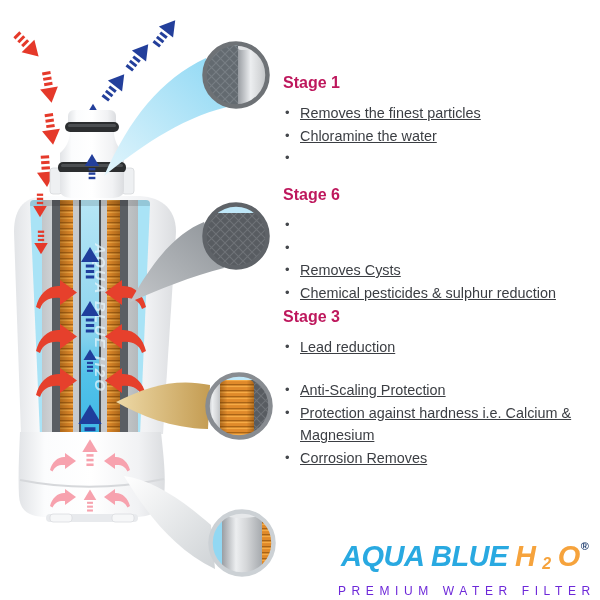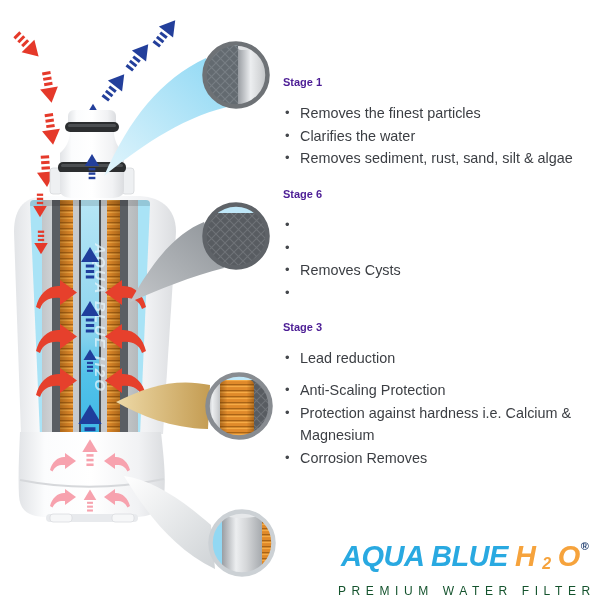--- a/index.html
+++ b/index.html
@@ -1,30 +1,30 @@
 <!DOCTYPE html>
 <html><head>
 <meta charset="utf-8">
 <style>
   html,body{margin:0;padding:0;background:#fff;}
   #canvas{position:relative;width:600px;height:600px;background:#ffffff;overflow:hidden;
           font-family:"Liberation Sans", sans-serif;}
   #art{position:absolute;left:0;top:0;}
   .stage{position:absolute;left:283px;width:312px;}
-  .stage h3{margin:0 0 9px 0;font-size:11px;line-height:21px;font-weight:bold;color:#4c1d95;}
+  .stage h3{margin:0 0 9px 0;font-size:16px;line-height:21px;font-weight:bold;color:#be185d;}
   .stage ul{list-style:none;margin:0;padding:0;}
   .stage li{display:flex;align-items:flex-start;font-size:14.4px;line-height:22.5px;color:#3b3e43;}
   .dot{flex:0 0 15px;color:#44474c;font-size:13px;text-align:left;padding-left:2px;}
-  .btxt{white-space:pre-line;max-width:292px;}
+  .btxt{white-space:pre-line;max-width:292px;text-decoration:underline;}
   #logo{position:absolute;right:8px;top:529px;width:254px;text-align:center;}
   #logo .brand{font-style:italic;font-weight:bold;font-size:29px;line-height:34px;letter-spacing:-0.5px;color:#29a9e1;white-space:nowrap;}
   #logo .h2o{color:#f6a33c;margin-left:7px;}
   #logo .sub{font-size:0.55em;vertical-align:-0.18em;}
   #logo .reg{font-size:11px;font-style:normal;vertical-align:16px;letter-spacing:0;color:#1d3c6e;margin-left:1px;}
-  #logo .tagline{margin-top:3px;font-size:12px;letter-spacing:5.6px;color:#14532d;white-space:nowrap;}
+  #logo .tagline{margin-top:3px;font-size:12px;letter-spacing:5.6px;color:#6d28d9;white-space:nowrap;}
 </style>
 </head>
 <body>
 
 <div id="canvas">
 
 <svg id="art" width="600" height="600" viewBox="0 0 600 600">
   <defs>
     <linearGradient id="gBody" x1="0" y1="0" x2="1" y2="0">
       <stop offset="0" stop-color="#e2e4e7"></stop>
@@ -238,49 +238,49 @@
 
   <section class="stage" style="top:72px">
     <h3>Stage 1</h3>
     <ul>
       <li>
           <span class="dot">•</span>
           <span class="btxt">Removes the finest particles</span>
         </li>
       <li>
           <span class="dot">•</span>
-          <span class="btxt">Clarifies the water</span>
-        </li>
-      <li>
-          <span class="dot">•</span>
-          <span class="btxt">Removes sediment, rust, sand, silt &amp; algae</span>
+          <span class="btxt">Chloramine the water</span>
+        </li>
+      <li>
+          <span class="dot">•</span>
         </li>
     </ul>
   </section>
 
   <section class="stage" style="top:184px">
     <h3>Stage 6</h3>
     <ul>
       <li>
           <span class="dot">•</span>
         </li>
       <li>
           <span class="dot">•</span>
         </li>
       <li>
           <span class="dot">•</span>
           <span class="btxt">Removes Cysts</span>
         </li>
       <li>
           <span class="dot">•</span>
+          <span class="btxt">Chemical pesticides &amp; sulphur reduction</span>
         </li>
     </ul>
   </section>
 
-  <section class="stage" style="top:317px">
+  <section class="stage" style="top:306px">
     <h3>Stage 3</h3>
     <ul>
       <li>
           <span class="dot">•</span>
           <span class="btxt">Lead reduction</span>
         </li>
     </ul>
   </section>
 
   <section class="stage" style="top:379px">

